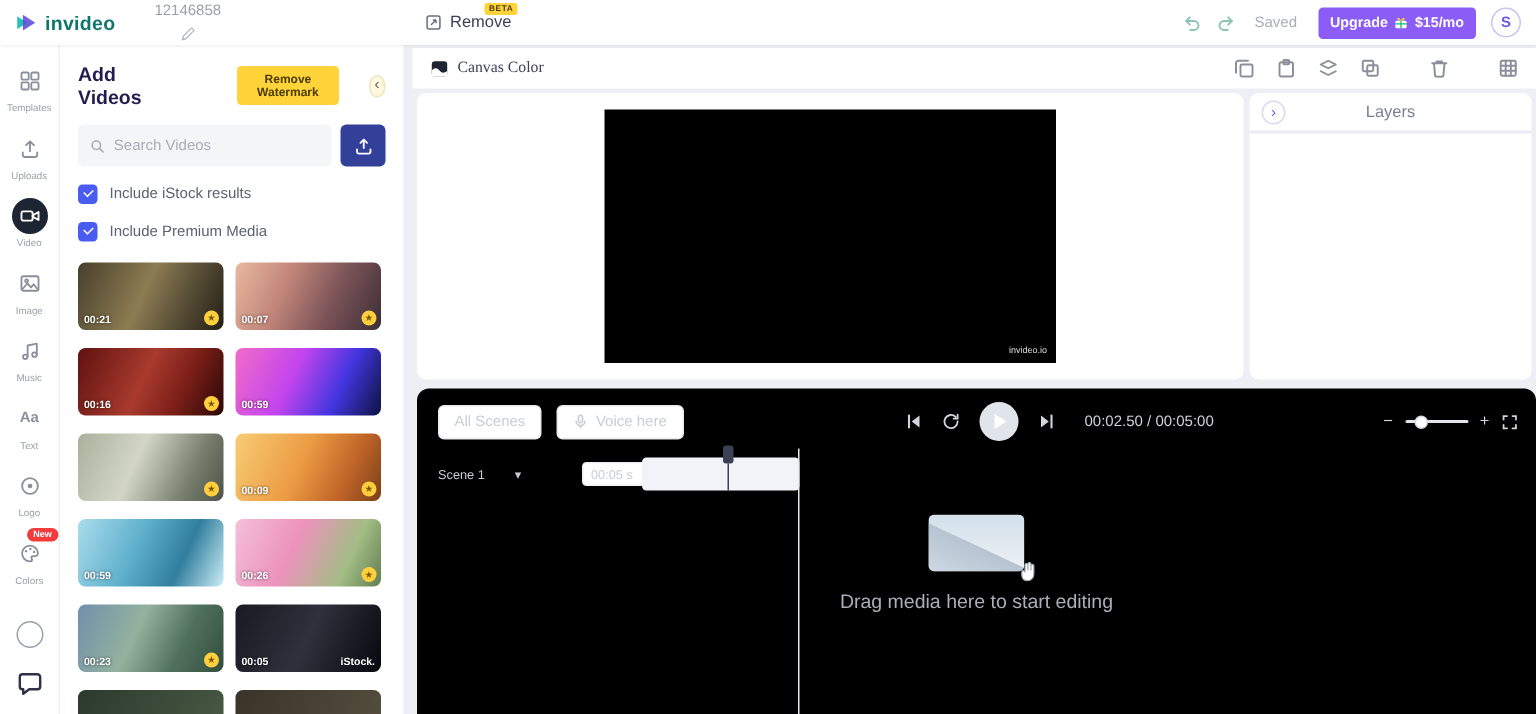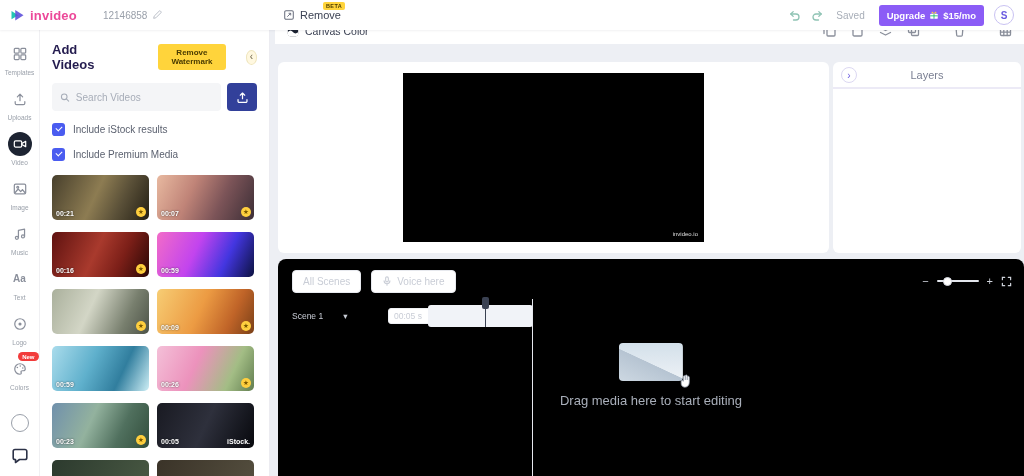--- a/index.html
+++ b/index.html
@@ -4,22 +4,22 @@
 <style>
   *{margin:0;padding:0;box-sizing:border-box;}
   html,body{width:1024px;height:476px;}
   body{font-family:"Liberation Sans",sans-serif;background:#edeff4;overflow:hidden;}
   .stage{position:relative;width:1024px;height:476px;background:#edeff4;}
 
   
   .topbar{position:absolute;left:0;top:0;width:1024px;height:30px;background:#fff;display:flex;align-items:center;padding:0 10px;z-index:30;box-shadow:0 1px 2px rgba(20,20,40,.06);}
   .logo{display:flex;align-items:center;gap:5px;}
   .logo-mark{width:15px;height:15px;}
-  .logo-text{font-size:13px;font-weight:bold;color:#ec4899;letter-spacing:.2px;}
-  .project-id{display:flex;align-items:center;gap:5px;margin-left:26px;font-size:10px;color:#9aa0aa;}
+  .logo-text{font-size:13px;font-weight:bold;color:#0f766e;letter-spacing:.2px;}
+  .project-id{display:flex;align-items:center;gap:5px;margin-left:26px;font-size:10px;color:#9aa0aa;flex-direction:column;}
   .project-id svg{width:10px;height:10px;color:#b3b8c2;}
   .resize{position:absolute;left:283px;top:0;height:30px;display:flex;align-items:center;gap:5px;font-size:11px;color:#3c4254;}
   .resize-icon{width:12px;height:12px;color:#6a6f7e;}
   .beta-badge{position:absolute;top:2px;left:40px;background:#ffd43b;color:#4a3b00;font-size:5.5px;font-weight:bold;padding:1px 3px;border-radius:2px;letter-spacing:.4px;}
   .top-right{margin-left:auto;display:flex;align-items:center;gap:10px;}
   .icon-btn{background:none;border:none;width:14px;height:14px;color:#8fc3b4;cursor:pointer;padding:0;}
   .icon-btn svg{width:12px;height:12px;display:block;}
   .saved{font-size:10px;color:#a8aeb8;margin-right:4px;}
   .upgrade-btn{display:flex;align-items:center;gap:4px;background:#8b5cf6;border:none;border-radius:3px;color:#fff;font-size:9.5px;font-weight:bold;padding:5px 8px;cursor:pointer;font-family:inherit;}
   .upgrade-btn .gift{width:10px;height:10px;}
@@ -70,21 +70,21 @@
   .t5{background:linear-gradient(115deg,#aab09c,#d3d6c6 40%,#787f6e 75%,#4d5347);}
   .t6{background:linear-gradient(115deg,#f7cd74,#ec9b43 45%,#c06428 75%,#7a4018);}
   .t7{background:linear-gradient(115deg,#aadcec,#5fb0cc 40%,#317e9e 70%,#cdeef5);}
   .t8{background:linear-gradient(115deg,#f4c0d8,#ec92bc 40%,#a3bd85 75%,#627e50);}
   .t9{background:linear-gradient(115deg,#7090ac,#93b29e 40%,#50705e 70%,#324e3c);}
   .t10{background:linear-gradient(115deg,#191a22,#2e303c 50%,#07080d);}
   .t11{background:linear-gradient(115deg,#2c3a2e,#4a5a44);}
   .t12{background:linear-gradient(115deg,#3a3328,#565040);}
 
   
-  .canvas-toolbar{position:absolute;left:275px;top:17px;right:0;height:27px;background:#fff;display:flex;align-items:center;padding:0 12px;z-index:5;}
+  .canvas-toolbar{position:absolute;left:275px;top:32px;right:0;height:27px;background:#fff;display:flex;align-items:center;padding:0 12px;z-index:5;font-family:Liberation Serif, serif;}
   .canvas-color{display:flex;align-items:center;gap:6px;font-size:10.5px;color:#3c4254;cursor:pointer;}
   .cc-icon{width:12px;height:12px;}
   .tb-icons{margin-left:auto;display:flex;align-items:center;gap:15px;}
   .tb-icons button{background:none;border:none;padding:0;width:13px;height:13px;cursor:pointer;color:#8a8f9b;}
   .tb-icons svg{width:13px;height:13px;stroke:#8a8f9b;fill:none;stroke-width:1.3;stroke-linecap:round;stroke-linejoin:round;display:block;}
   .tb-gap{margin-left:18px;}
 
   
   .canvas-wrap{position:absolute;left:278px;top:62px;width:551px;height:191px;background:#fff;border-radius:6px;display:flex;align-items:center;justify-content:center;}
   .video-canvas{position:relative;width:301px;height:169px;background:#000;}
@@ -403,20 +403,43 @@
       <button class="ghost-btn">
         <span>All Scenes</span>
       </button>
       <button class="ghost-btn">
         <svg viewBox="0 0 12 12">
             <rect x="4.4" y="1" width="3.2" height="6" rx="1.6"></rect>
             <path d="M2.5 5.8a3.5 3.5 0 0 0 7 0M6 9.3V11"></path>
           </svg>
         <span>Voice here</span>
       </button>
+      <div class="playback">
+        <button class="pb">
+            <svg viewBox="0 0 12 12">
+              <path d="M3 2v8" stroke="#d0d4dc" stroke-width="1.4" stroke-linecap="round"></path>
+              <path d="M10 2L4.8 6 10 10z" fill="#d0d4dc"></path>
+            </svg>
+          </button>
+        <button class="pb">
+            <svg viewBox="0 0 12 12">
+              <path d="M10.4 6a4.4 4.4 0 1 1-1.3-3.1M10.4 1.5v2.6H7.8" fill="none" stroke="#d0d4dc" stroke-width="1.2" stroke-linecap="round"></path>
+            </svg>
+          </button>
+        <button class="play-btn">
+            <span class="play-tri"></span>
+          </button>
+        <button class="pb">
+            <svg viewBox="0 0 12 12">
+              <path d="M9 2v8" stroke="#d0d4dc" stroke-width="1.4" stroke-linecap="round"></path>
+              <path d="M2 2l5.2 4L2 10z" fill="#d0d4dc"></path>
+            </svg>
+          </button>
+        <span class="time">00:02.50 / 00:05:00</span>
+      </div>
       <div class="zoom">
         <span class="zmin">−</span>
         <div class="slider">
             <span class="knob"></span>
           </div>
         <span class="zplus">+</span>
         <svg class="expand" viewBox="0 0 12 12">
             <path d="M1.5 4V1.5H4M8 1.5h2.5V4M10.5 8v2.5H8M4 10.5H1.5V8"></path>
           </svg>
       </div>

